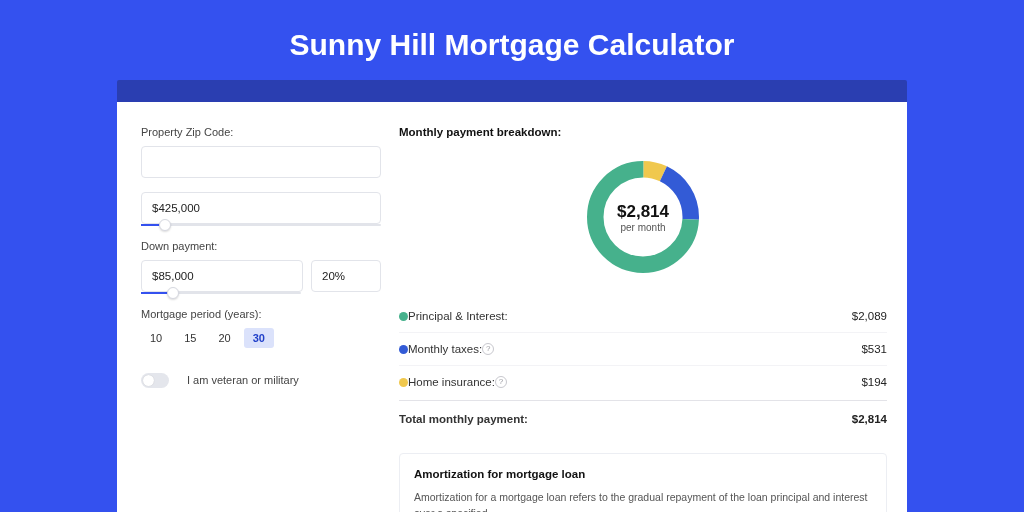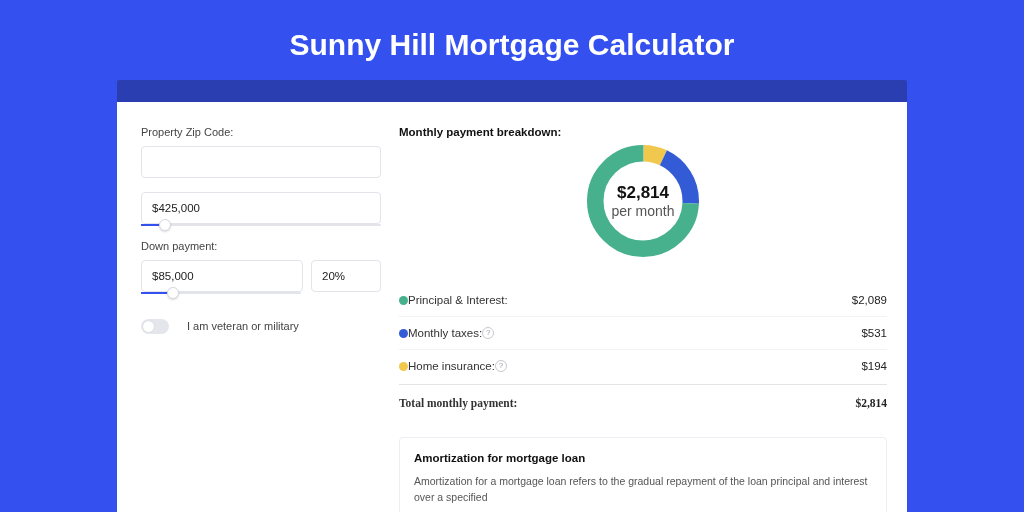--- a/index.html
+++ b/index.html
@@ -76,37 +76,37 @@
   .toggle-row { display:flex; align-items:center; gap:8px; margin-top:16px;}
   .toggle {
     width: 28px; height: 15px; border-radius: 8px; background:#e4e6ec; position:relative;
   }
   .toggle::after {
     content:""; position:absolute; left:2px; top:2px;
     width:11px; height:11px; border-radius:50%; background:#fff;
     box-shadow:0 0 1px rgba(0,0,0,.2);
   }
 
-  .mp-title { font-size: 11.5px; font-weight:700; color:#111; margin-bottom: 0;}
+  .mp-title { font-size: 11.5px; font-weight:700; color:#111; margin-bottom: 16px;}
   .donut-wrap { display:flex; justify-content:center; margin-bottom: 20px;}
   .donut { position: relative; width: 126px; height: 126px; }
   .donut svg { width:126px; height:126px; }
   .donut-center {
     position:absolute; inset:0; display:flex; flex-direction:column;
     align-items:center; justify-content:center;
   }
   .donut-amount { font-size: 17px; font-weight:700; color:#111;}
-  .donut-sub { font-size: 14px; color:#555;text-align:right;}
+  .donut-sub { font-size: 10px; color:#555;text-align:right;}
 
   .line { display:flex; align-items:center; justify-content:space-between; padding: 10px 0; border-top:1px solid #f3f3f6;}
   .line:first-of-type { border-top:none;}
   .lk { display:flex; align-items:center; gap:0; font-size:11.5px; color:#333;}
   .dot { width:9px; height:9px; border-radius:50%;}
   .lv { font-size:11.5px; color:#222;}
-  .total { font-weight:700; border-top:1px solid #e3e3e8; padding-top:12px; margin-top:2px;font-family:Liberation Serif, serif;}
+  .total { font-weight:700; border-top:1px solid #e3e3e8; padding-top:12px; margin-top:2px;}
 
   .info {
     width:12px; height:12px; border-radius:50%; border:1px solid #c8c8ce;
     display:inline-flex; align-items:center; justify-content:center;
     font-size:8px; color:#9a9aa0; line-height:1;
   }
 
   .amort {
     margin-top:18px; border:1px solid #eceef3; border-radius:4px; padding:14px 14px;
   }
@@ -142,20 +142,29 @@
           <input class="input" value="$85,000" style="">
           <input class="input sm" value="20%" style="">
         </div>
         <div class="slider-rail" style="width:160px">
           <div class="slider-fill" id="dp-fill" style="width: 20%;"></div>
           <div class="slider-thumb" id="dp-thumb" style="left: 20%;"></div>
         </div>
       </div>
 
 
+      <div class="fgroup">
+        <label class="flabel">Mortgage period (years):</label>
+        <div class="period-buttons" id="period-buttons">
+            <div class="pbtn">10</div>
+            <div class="pbtn">15</div>
+            <div class="pbtn">20</div>
+            <div class="pbtn active">30</div>
+          </div>
+      </div>
 
       <div class="toggle-row">
         <div class="toggle"></div>
         <span class="flabel" style="margin:10px">I am veteran or military</span>
       </div>
     </div>
 
     <div class="right">
       <div class="mp-title">Monthly payment breakdown:</div>
 

